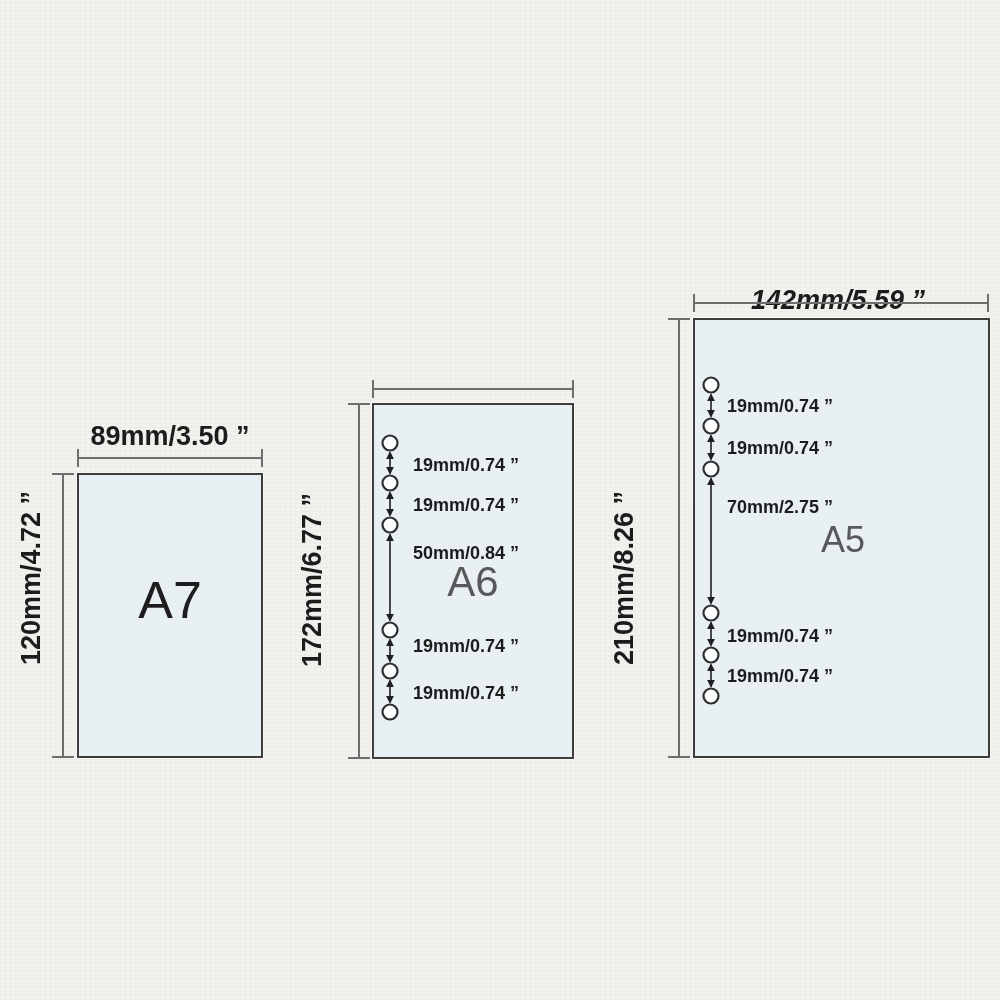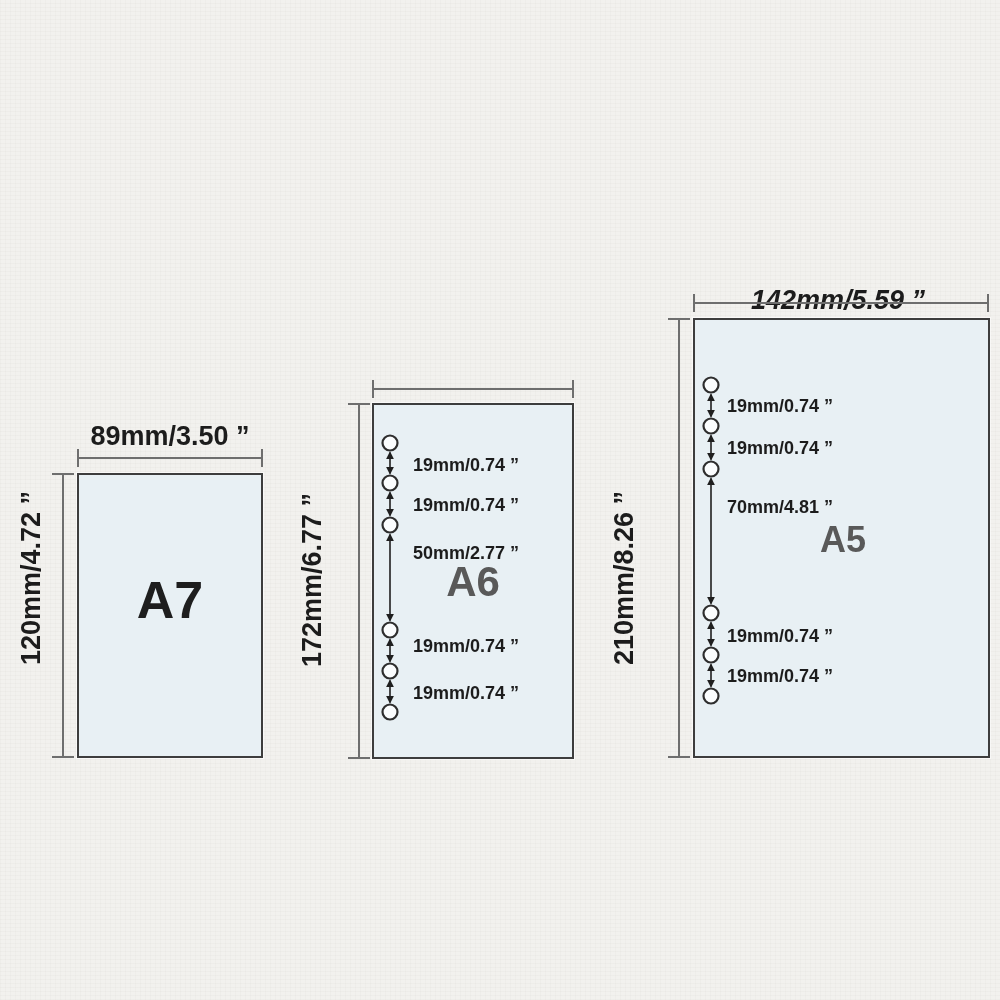--- a/index.html
+++ b/index.html
@@ -23,21 +23,21 @@
     box-sizing: border-box;
     box-shadow: 0 0 0 1px rgba(255,255,255,0.6);
   }
   #a7-rect { left: 77px;  top: 473px; width: 186px; height: 285px; }
   #a6-rect { left: 372px; top: 403px; width: 202px; height: 356px; }
   #a5-rect { left: 693px; top: 318px; width: 297px; height: 440px; }
 
   
   .paper-name {
     position: absolute;
-    font-weight: 700;
+    font-weight: 400;
     transform: translate(-50%, -50%);
     white-space: nowrap;
     text-align: right;
   }
   #a7-name { left: 170px; top: 600px; font-size: 52px; color: #1e1e1e; }
   #a6-name { left: 473px; top: 582px; font-size: 42px; color: #595959; }
   #a5-name { left: 843px; top: 540px; font-size: 36px; color: #595959; }
 
   
   .dim-h { position: absolute; height: 2px; background: #6e6e6e; }
@@ -132,21 +132,21 @@
     <line class="arrow-line" x1="18" y1="277.5" x2="18" y2="299.5" marker-start="url(#arr6)" marker-end="url(#arr6)"></line>
     <circle class="hole" cx="18" cy="40" r="7.5"></circle>
     <circle class="hole" cx="18" cy="80" r="7.5"></circle>
     <circle class="hole" cx="18" cy="122" r="7.5"></circle>
     <circle class="hole" cx="18" cy="227" r="7.5"></circle>
     <circle class="hole" cx="18" cy="268" r="7.5"></circle>
     <circle class="hole" cx="18" cy="309" r="7.5"></circle>
   </svg>
   <div class="spacing-label" id="a6-sp0">19mm/0.74 ”</div>
   <div class="spacing-label" id="a6-sp1">19mm/0.74 ”</div>
-  <div class="spacing-label" id="a6-sp2">50mm/2.77 ”</div>
+  <div class="spacing-label" id="a6-sp2">50mm/0.84 ”</div>
   <div class="spacing-label" id="a6-sp3">19mm/0.74 ”</div>
   <div class="spacing-label" id="a6-sp4">19mm/0.74 ”</div>
   <div class="paper-name" id="a6-name">A6</div>
 
   <div class="dim-label" id="a5-wlabel">142mm/5.59 ”</div>
   <div class="dim-h" id="a5-hdim"></div>
   <div class="dim-label vertical" id="a5-hlabel">210mm/8.26 ”</div>
   <div class="dim-v" id="a5-vdim"></div>
   <div class="paper-rect" id="a5-rect"></div>
   <svg class="hole-column" id="a5-holes" width="297" height="440" viewBox="0 0 297 440">
@@ -162,18 +162,18 @@
     <line class="arrow-line" x1="18" y1="346.5" x2="18" y2="368.5" marker-start="url(#arr5)" marker-end="url(#arr5)"></line>
     <circle class="hole" cx="18" cy="67" r="7.5"></circle>
     <circle class="hole" cx="18" cy="108" r="7.5"></circle>
     <circle class="hole" cx="18" cy="151" r="7.5"></circle>
     <circle class="hole" cx="18" cy="295" r="7.5"></circle>
     <circle class="hole" cx="18" cy="337" r="7.5"></circle>
     <circle class="hole" cx="18" cy="378" r="7.5"></circle>
   </svg>
   <div class="spacing-label" id="a5-sp0">19mm/0.74 ”</div>
   <div class="spacing-label" id="a5-sp1">19mm/0.74 ”</div>
-  <div class="spacing-label" id="a5-sp2">70mm/4.81 ”</div>
+  <div class="spacing-label" id="a5-sp2">70mm/2.75 ”</div>
   <div class="spacing-label" id="a5-sp3">19mm/0.74 ”</div>
   <div class="spacing-label" id="a5-sp4">19mm/0.74 ”</div>
   <div class="paper-name" id="a5-name">A5</div>
 
 </div>
 
 </body></html>

